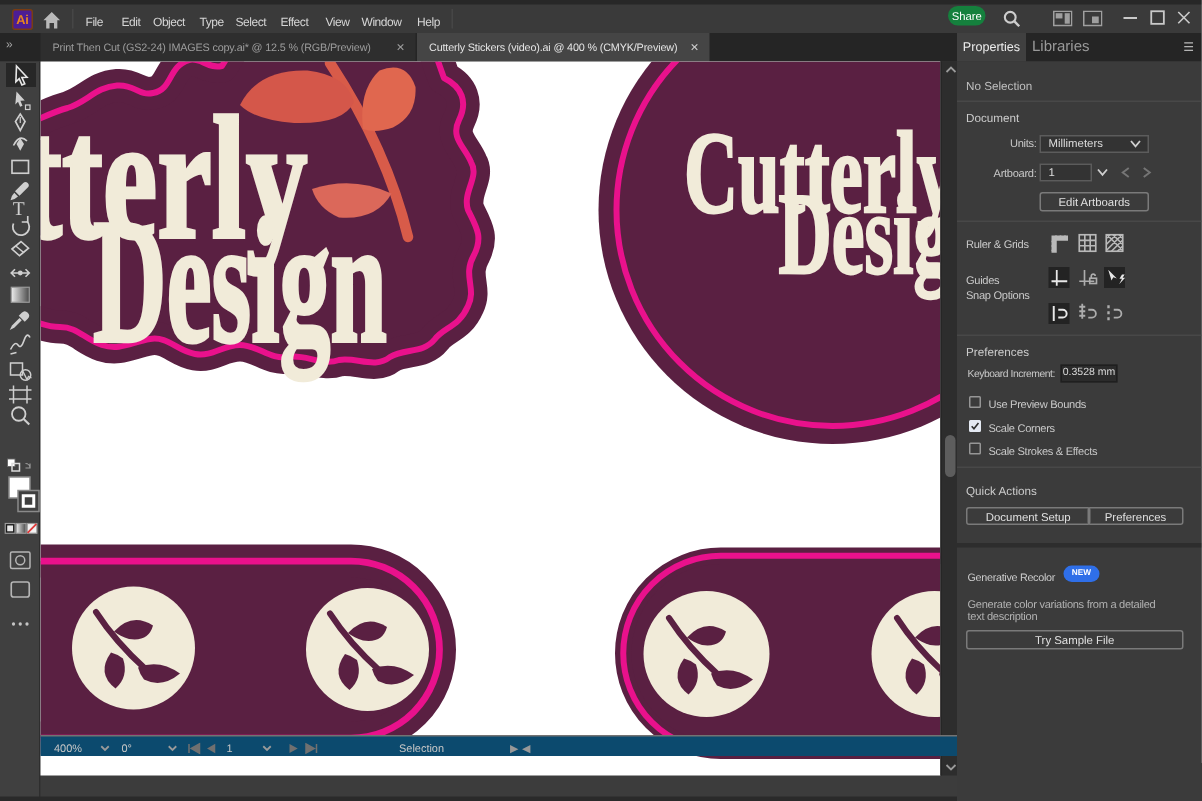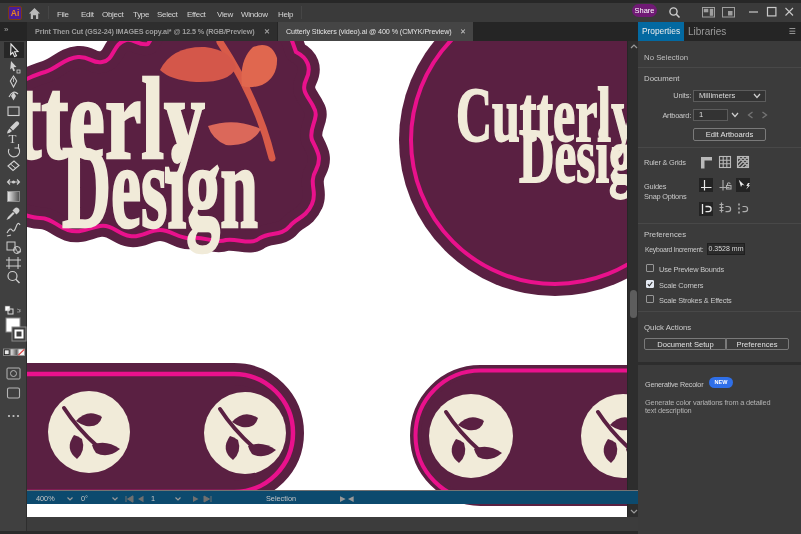--- a/index.html
+++ b/index.html
@@ -8,21 +8,21 @@
   .abs { position:absolute; }
   #stage { position:relative; width:801px; height:534px; overflow:hidden; }
 
   
   #titlebar { left:0; top:0; width:801px; height:22px; background:#3a3a3a; border-top:3px solid #272727; }
   .menu { position:absolute; top:7px; font-size:8px; letter-spacing:-0.3px; color:#d6d6d6; }
   #ailogo { position:absolute; left:8px; top:3px; width:14px; height:14px; background:#4c1d95;
      border:1px solid #7a3c12; border-radius:2px; color:#e8871e; font-size:8.5px; font-weight:bold;
      text-align:center; line-height:12px; }
   #sharebtn { position:absolute; left:632px; top:1px; width:25px; height:13px; border-radius:7px;
-     background:#701a75; color:#fff; font-size:7.5px; text-align:center; line-height:13px; }
+     background:#15803d; color:#fff; font-size:7.5px; text-align:center; line-height:13px; }
 
   
   #tabbar { left:0; top:22px; width:801px; height:19px; background:#252525; }
   .doctab { position:absolute; top:0; height:19px; font-size:7.2px; line-height:19px;
      white-space:nowrap; overflow:hidden; padding-left:8px; padding-right:16px; letter-spacing:-0.1px; }
 
   
   #toolbar { left:0; top:41px; width:27px; height:493px; background:#404040; border-right:1px solid #2e2e2e; }
 
   
@@ -85,23 +85,23 @@
     </svg>
     <svg class="abs" style="left:748px;top:3px" width="50" height="12" viewBox="0 0 50 12">
       <line x1="1" y1="6" x2="10" y2="6" stroke="#c9c9c9" stroke-width="1.2"></line>
       <rect x="19.5" y="1.5" width="8.4" height="8.4" fill="none" stroke="#c9c9c9" stroke-width="1.2"></rect>
       <path d="M37.5 2 L45 9.5 M45 2 L37.5 9.5" stroke="#c9c9c9" stroke-width="1.1"></path>
     </svg>
   </div>
 
   <div class="abs" id="tabbar">
     <span style="position:absolute;left:4px;top:3px;color:#a5a5a5;font-size:8px">»</span>
-    <div class="doctab" style="left:27px;width:250px;background:#2e2e2e;color:#9d9d9d;font-weight:bold;">Print Then Cut (GS2-24) IMAGES copy.ai* @ 12.5 % (RGB/Preview)<span style="position:absolute;right:7px;color:#9d9d9d">✕</span></div>
+    <div class="doctab" style="left:27px;width:250px;background:#2e2e2e;color:#9d9d9d;">Print Then Cut (GS2-24) IMAGES copy.ai* @ 12.5 % (RGB/Preview)<span style="position:absolute;right:7px;color:#9d9d9d">✕</span></div>
     <div class="doctab" style="left:278px;width:195px;background:#454545;color:#e4e4e4;">Cutterly Stickers (video).ai @ 400 % (CMYK/Preview)<span style="position:absolute;right:7px;color:#cfcfcf">✕</span></div>
-    <div style="position:absolute;left:638px;top:0;width:46px;height:19px;background:#0369a1;color:#ececec;font-size:8.4px;text-align:center;line-height:19px;">Properties</div>
+    <div style="position:absolute;left:638px;top:0;width:46px;height:19px;background:#404040;color:#ececec;font-size:8.4px;text-align:center;line-height:19px;">Properties</div>
     <div style="position:absolute;left:688px;top:0;height:19px;color:#9a9a9a;font-size:10px;line-height:19px;">Libraries</div>
     <div style="position:absolute;right:5px;top:8px;color:#b5b5b5;font-size:8px;line-height:3px;">☰</div>
   </div>
 
   <div class="abs" id="toolbar">
     <svg width="27" height="493" viewBox="0 0 27 493" xmlns="http://www.w3.org/2000/svg">
 
       <rect x="4" y="1" width="20" height="16" fill="#272727"></rect>
       <path d="M11 3 L18 10.5 L14.6 10.7 L16.5 14.8 L14.6 15.6 L12.8 11.5 L10.6 13.5 Z" fill="none" stroke="#e6e6e6" stroke-width="1.1"></path>
 
@@ -359,20 +359,21 @@
     <div class="phead" style="left:6px;top:282px">Quick Actions</div>
     <div class="pbtn" style="left:6px;top:297px;width:83px;height:12px;line-height:11px;">Document Setup</div>
     <div class="pbtn" style="left:87px;top:297px;width:64px;height:12px;line-height:11px;">Preferences</div>
 
     <div style="position:absolute;left:0;top:321px;width:163px;height:3px;background:#2d2d2d;"></div>
 
     <div class="phead" style="left:7px;top:339px;font-size:7.2px;letter-spacing:-0.2px;text-align:right;">Generative Recolor</div>
     <div style="position:absolute;left:71px;top:336px;width:24px;height:11px;background:#2f6fe8;border-radius:5.5px;color:#fff;font-size:5.5px;font-weight:bold;text-align:center;line-height:11px;">NEW</div>
     <div class="plabel" style="left:7px;top:357px;color:#b2b2b2">Generate color variations from a detailed</div>
     <div class="plabel" style="left:7px;top:365px;color:#b2b2b2">text description</div>
+    <div class="pbtn" style="left:6px;top:379px;width:145px;height:13px;line-height:12px;">Try Sample File</div>
 
     <svg class="abs" style="left:0;top:0" width="163" height="493" viewBox="0 0 163 493">
 
       <g stroke="#b9b9b9" fill="none" stroke-width="1.1">
         <path d="M63 116 h11 v3.5 h-7.5 v8 h-3.5 Z" fill="#b9b9b9" stroke="none"></path>
         <path d="M66 116 v2 M69 116 v2 M72 116 v2 M63 120 h2 M63 123 h2 M63 126 h2"></path>
         <rect x="81.5" y="115.5" width="11" height="11"></rect>
         <path d="M85.2 115.5 v11 M88.8 115.5 v11 M81.5 119.2 h11 M81.5 122.8 h11"></path>
         <rect x="99.5" y="115.5" width="11" height="11"></rect>
         <path d="M99.5 118 l2.5 -2.5 M99.5 122 l6.5 -6.5 M99.5 126 l10.5 -10.5 M103 126.5 l7.5 -7.5 M107 126.5 l3.5 -3.5 M108 115.5 l2.5 2.5 M104 115.5 l6.5 6.5 M100 115.5 l10.5 10.5"></path>

